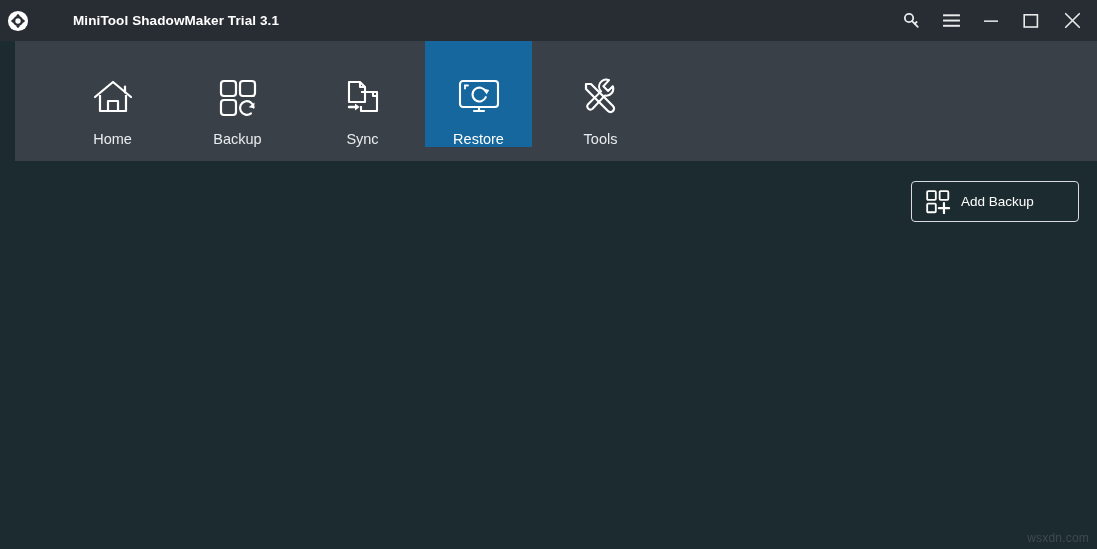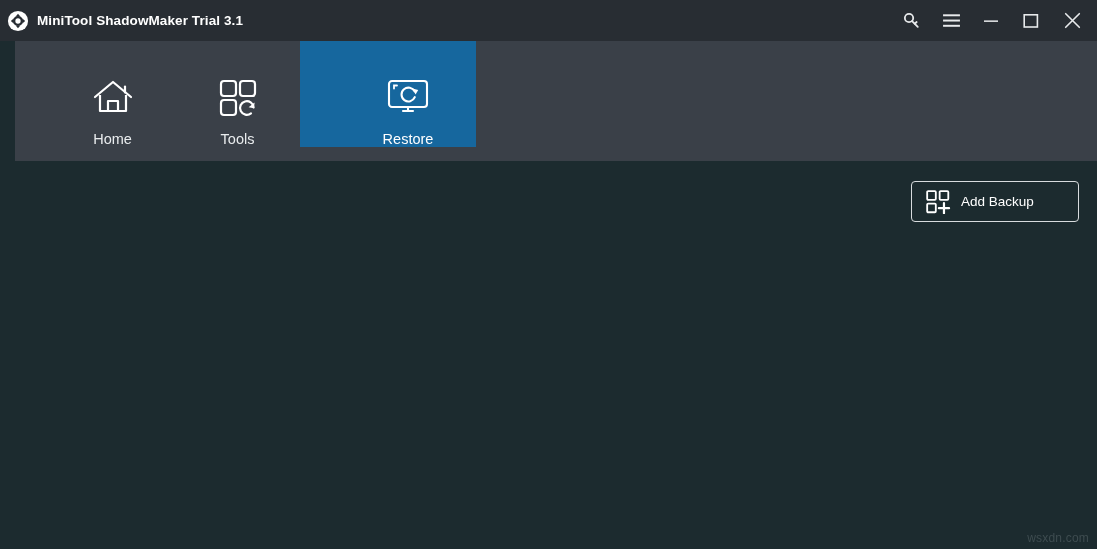--- a/index.html
+++ b/index.html
@@ -23,20 +23,21 @@
 
   
   .titlebar {
     position: absolute;
     left: 0; top: 0;
     width: 1097px;
     height: 41px;
     background: #282d33;
     display: flex;
     align-items: center;
+    gap: 36px;
   }
   .title-logo {
     width: 22px;
     height: 22px;
     margin-left: 7px;
     margin-right: 8px;
     flex: 0 0 auto;
     display: block;
   }
   .title-text {
@@ -77,21 +78,21 @@
   .nav-item {
     width: 125px;
     flex: 0 0 auto;
     display: flex;
     flex-direction: column;
     align-items: center;
     justify-content: flex-start;
     cursor: pointer;
     position: relative;
   }
-  .nav-item.wide { width: 136px; padding-left: 40px; }
+  .nav-item.wide { width: 107px; }
   .nav-item.active { background: #16679e; }
   .nav-icon {
     height: 46px;
     margin-top: 34px;
     display: flex;
     align-items: center;
     justify-content: center;
   }
   .nav-icon svg { display: block; }
   .nav-label {
@@ -227,42 +228,64 @@
     <div class="nav-item">
       <div class="nav-icon">
         <svg width="40" height="40" viewBox="0 0 40 40">
           <rect x="3" y="3" width="15" height="15" rx="3" fill="none" stroke="#ffffff" stroke-width="2.2"></rect>
           <rect x="22" y="3" width="15" height="15" rx="3" fill="none" stroke="#ffffff" stroke-width="2.2"></rect>
           <rect x="3" y="22" width="15" height="15" rx="3" fill="none" stroke="#ffffff" stroke-width="2.2"></rect>
           <path d="M35.6 29.5 A6.8 6.8 0 1 0 33 35.4" fill="none" stroke="#ffffff" stroke-width="2.2" stroke-linecap="round"></path>
           <path d="M36.6 24.6 L36.0 30.2 L30.6 29.2 Z" fill="#ffffff"></path>
         </svg>
       </div>
-      <div class="nav-label">Tools</div>
-    </div>
-
+      <div class="nav-label">Backup</div>
+    </div>
+
+    <div class="nav-item">
+      <div class="nav-icon">
+        <svg width="40" height="40" viewBox="0 0 40 40">
+          <path d="M6 4 L17 4 L22 9 L22 24 L6 24 Z" fill="none" stroke="#ffffff" stroke-width="2.1" stroke-linejoin="round"></path>
+          <path d="M17 4 L17 9 L22 9" fill="none" stroke="#ffffff" stroke-width="2.1" stroke-linejoin="round"></path>
+          <path d="M18 14 L34 14 L34 33 L18 33 L18 28" fill="none" stroke="#ffffff" stroke-width="2.1" stroke-linejoin="round"></path>
+          <path d="M30 14 L30 18 L34 18" fill="none" stroke="#ffffff" stroke-width="2.1" stroke-linejoin="round"></path>
+          <path d="M6 29 L14 29" fill="none" stroke="#ffffff" stroke-width="2.4" stroke-linecap="round"></path>
+          <path d="M12 25.6 L16.6 29 L12 32.4 Z" fill="#ffffff"></path>
+        </svg>
+      </div>
+      <div class="nav-label">Sync</div>
+    </div>
 
     <div class="nav-item wide active">
       <div class="nav-icon">
         <svg width="46" height="40" viewBox="0 0 46 40">
           <rect x="4" y="3" width="38" height="26" rx="3" fill="none" stroke="#ffffff" stroke-width="2.1"></rect>
           <path d="M18 33 L28 33" fill="none" stroke="#ffffff" stroke-width="2.1" stroke-linecap="round"></path>
           <path d="M23 29 L23 33" fill="none" stroke="#ffffff" stroke-width="2.1"></path>
           <path d="M9 10.5 L9 7.5 L12 7.5" fill="none" stroke="#ffffff" stroke-width="1.8" stroke-linecap="round"></path>
           <path d="M29.6 13.4 A6.9 6.9 0 1 0 29.8 19.2" fill="none" stroke="#ffffff" stroke-width="2.1" stroke-linecap="round"></path>
           <path d="M27.4 10.6 L33.2 12.0 L30.6 16.6 Z" fill="#ffffff"></path>
         </svg>
       </div>
       <div class="nav-label">Restore</div>
     </div>
 
     <div class="nav-gap-small"></div>
 
 
 
+    <div class="nav-item">
+      <div class="nav-icon">
+        <svg width="42" height="40" viewBox="0 0 42 40">
+          <path d="M6 6 L11 6 L33 28 A3.5 3.5 0 0 1 28 33 L6 11 Z" fill="none" stroke="#ffffff" stroke-width="2.2" stroke-linejoin="round"></path>
+          <path d="M33 6.5 A7.5 7.5 0 0 0 24.5 18.5 L10.5 32.5 A3.4 3.4 0 0 0 15.5 37 L28.5 23 A7.5 7.5 0 0 0 37 13 L32 18 L27 13 Z" fill="none" stroke="#ffffff" stroke-width="2.2" stroke-linejoin="round" transform="translate(-2,-4) scale(0.94)"></path>
+        </svg>
+      </div>
+      <div class="nav-label">Tools</div>
+    </div>
 
     <div class="nav-gap-mid"></div>
 
 
   </div>
 
   <div class="content">
 
     <div class="add-backup-btn">
       <span class="add-backup-icon">

